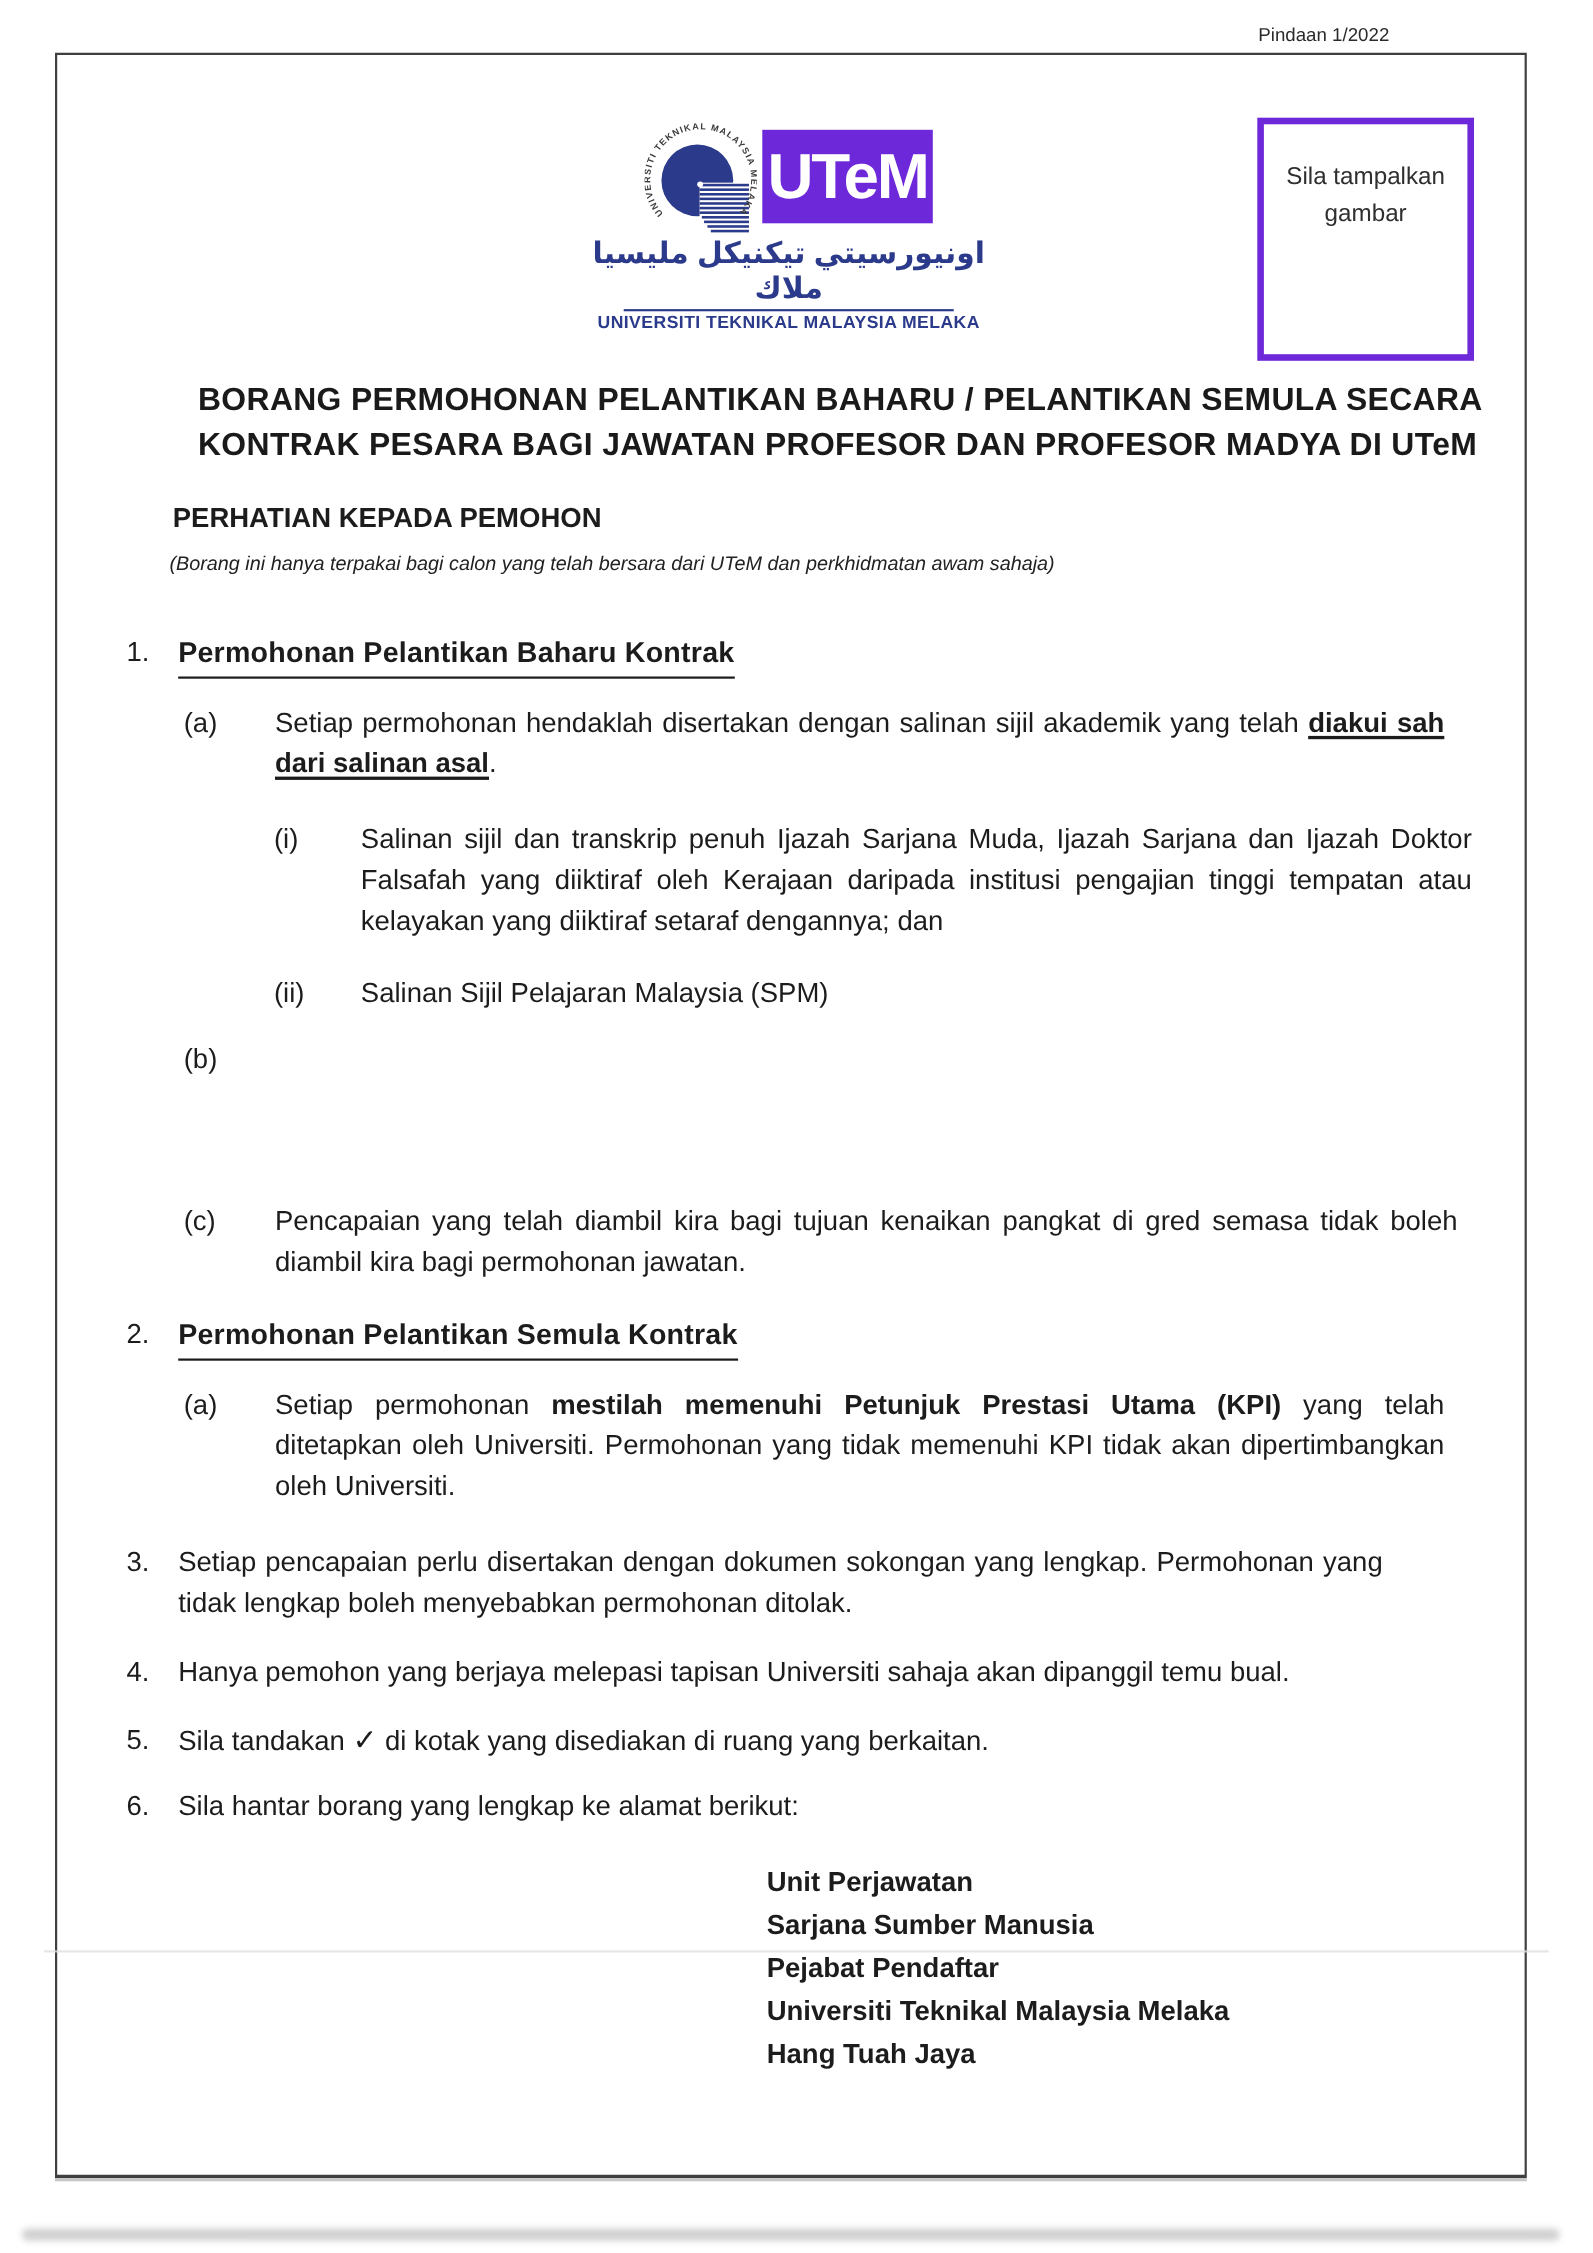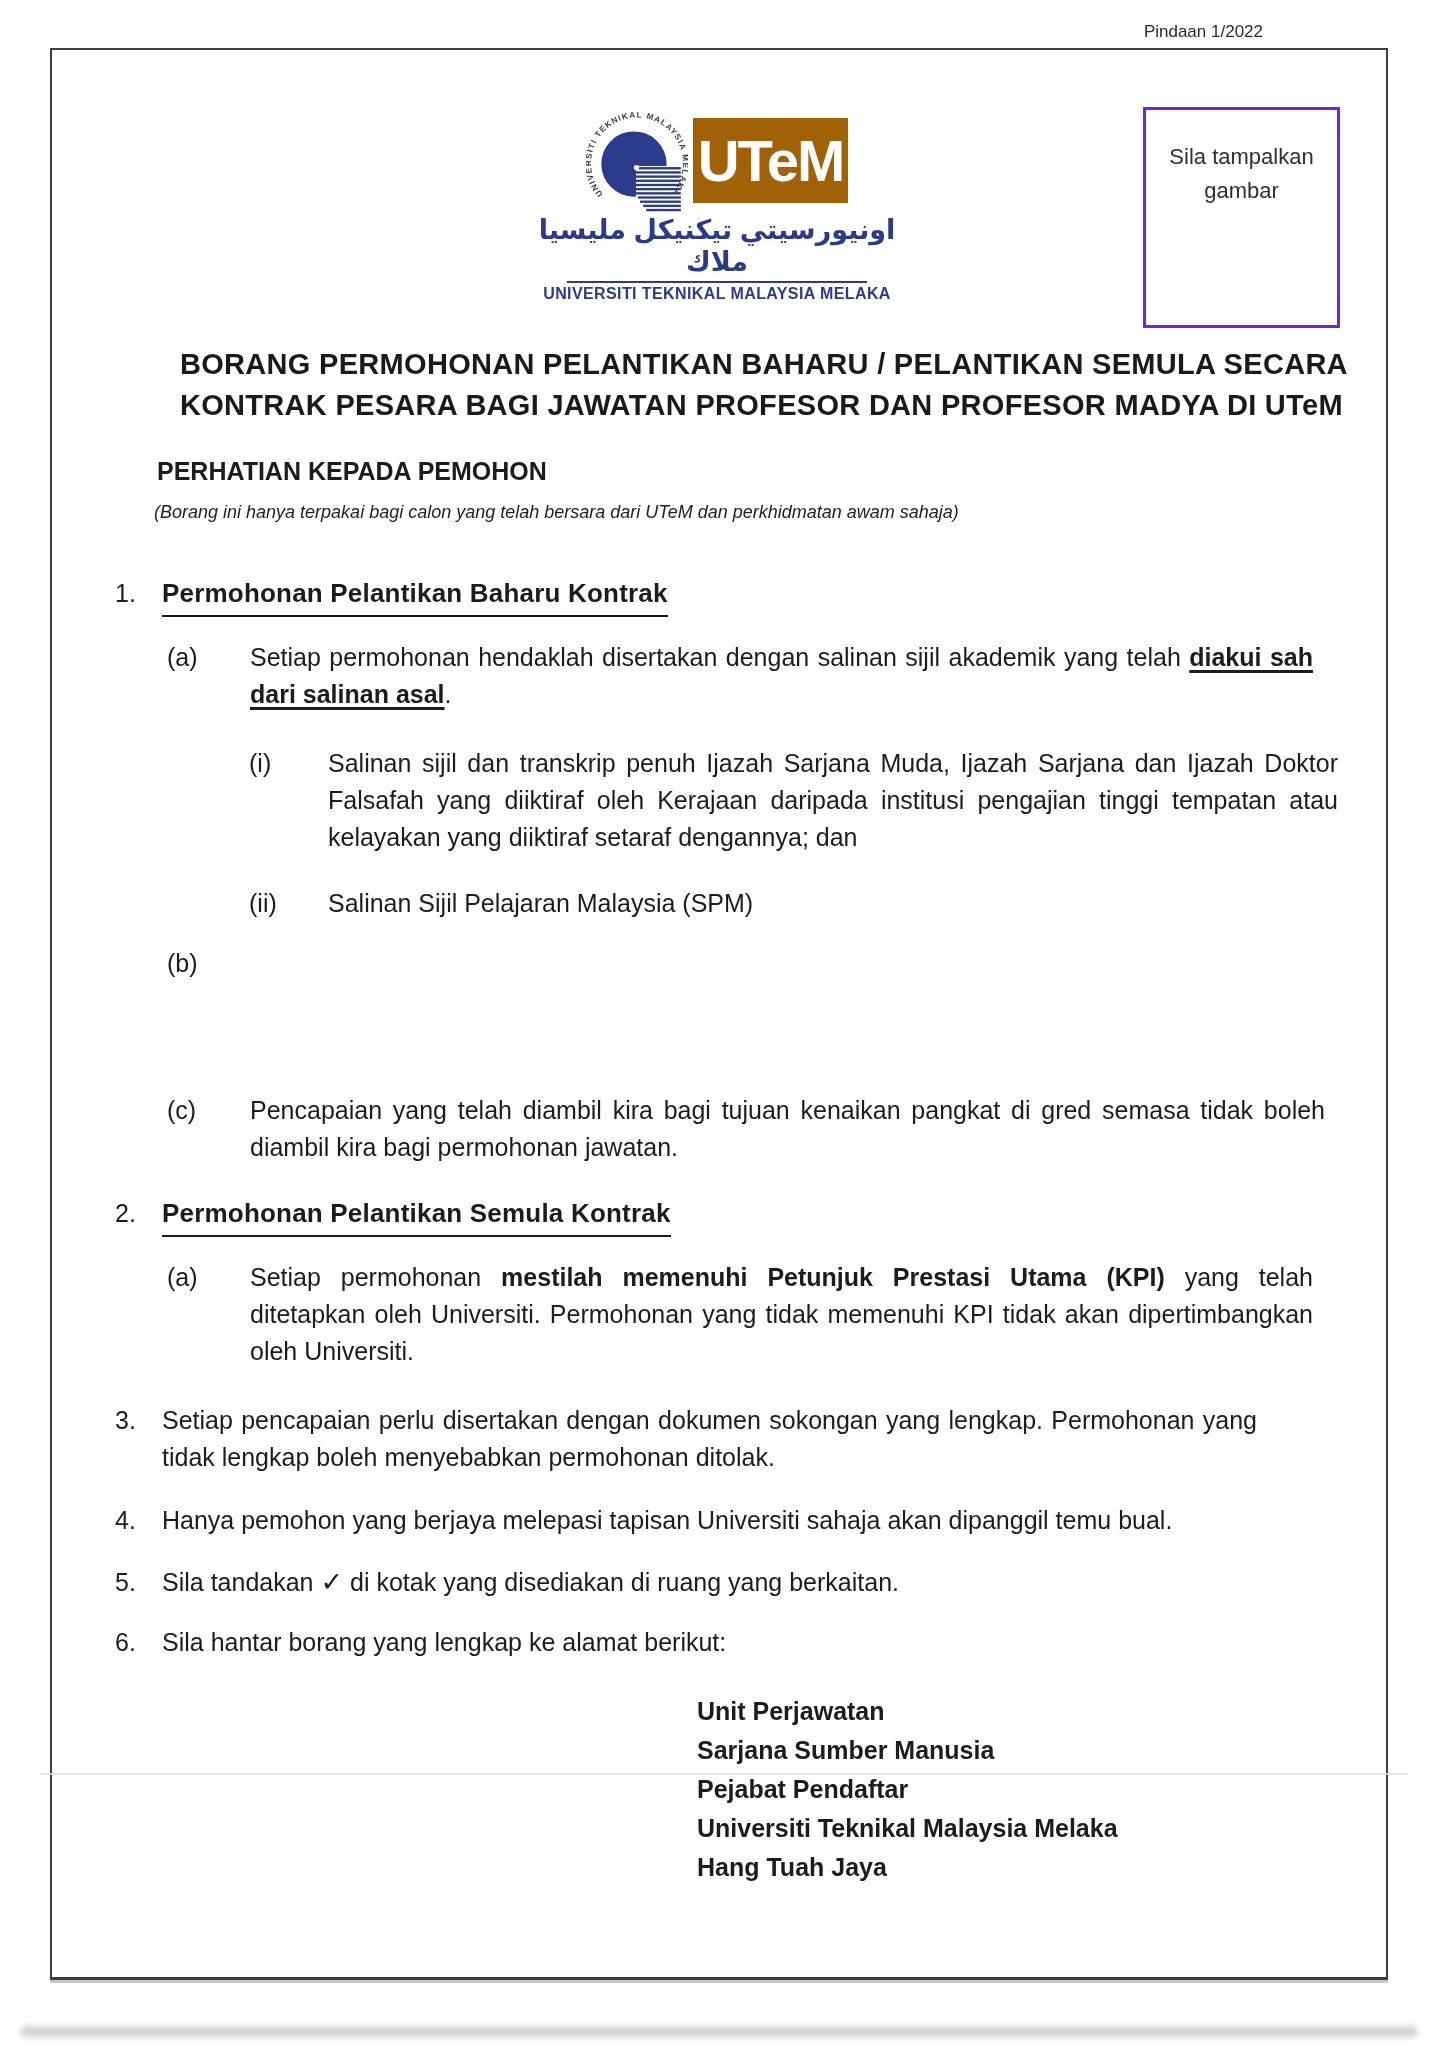--- a/index.html
+++ b/index.html
@@ -9,28 +9,28 @@
   }
   .pindaan{position:absolute;top:22px;right:185px;font-size:17px;color:#2a2a2a;}
   .frame{
     position:absolute;left:50px;top:48px;width:1338px;height:1932px;
     border:2px solid #3f3f3f;border-bottom-width:3px;box-shadow:0 3px 0 rgba(130,130,130,.45);
     box-sizing:border-box;
   }
   
   .photo-box{
     position:absolute;left:1091px;top:57px;width:197px;height:221px;
-    border:3px solid #6d28d9;box-sizing:border-box;text-align:center;
+    border:6px solid #6d28d9;box-sizing:border-box;text-align:center;
   }
   .photo-text{margin-top:30px;font-size:22px;line-height:34px;color:#2f2f2f;padding:0 18px;}
   .logo-group{position:absolute;left:465px;top:62px;width:400px;text-align:center;}
   .logo-row{display:flex;justify-content:center;align-items:flex-start;}
   .emblem{width:102px;height:102px;display:block;}
   .utem-box{
-    margin-left:5px;margin-top:6px;width:155px;height:85px;background:#a16207;
+    margin-left:5px;margin-top:6px;width:155px;height:85px;background:#6d28d9;
     display:flex;align-items:center;justify-content:center;
   }
   .utem-box span{color:#fff;font-weight:bold;font-size:58px;letter-spacing:-2px;font-family:"Liberation Sans",sans-serif;}
   .jawi{margin-top:0px;font-size:27px;font-weight:bold;color:#2b3a8a;direction:rtl;line-height:32px;}
   .logo-rule{margin:3px auto 2px auto;width:300px;height:2px;background:#2b3a8a;}
   .univ-name{font-size:16px;font-weight:bold;color:#2b3a8a;letter-spacing:.4px;}
   
   .title{position:absolute;left:128px;top:294px;width:1110px;font-weight:bold;font-size:29px;line-height:41px;letter-spacing:.3px;color:#1a1a1a;}
   .title div{white-space:nowrap;}
   .notice-heading{position:absolute;left:105px;top:407px;font-weight:bold;font-size:25px;white-space:nowrap;}

